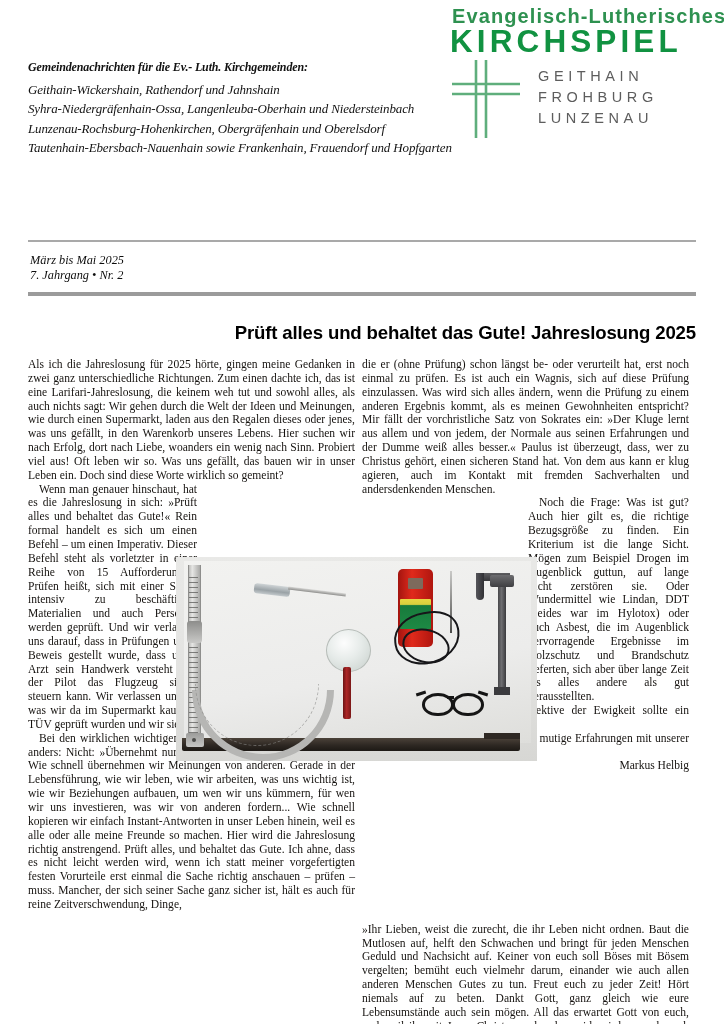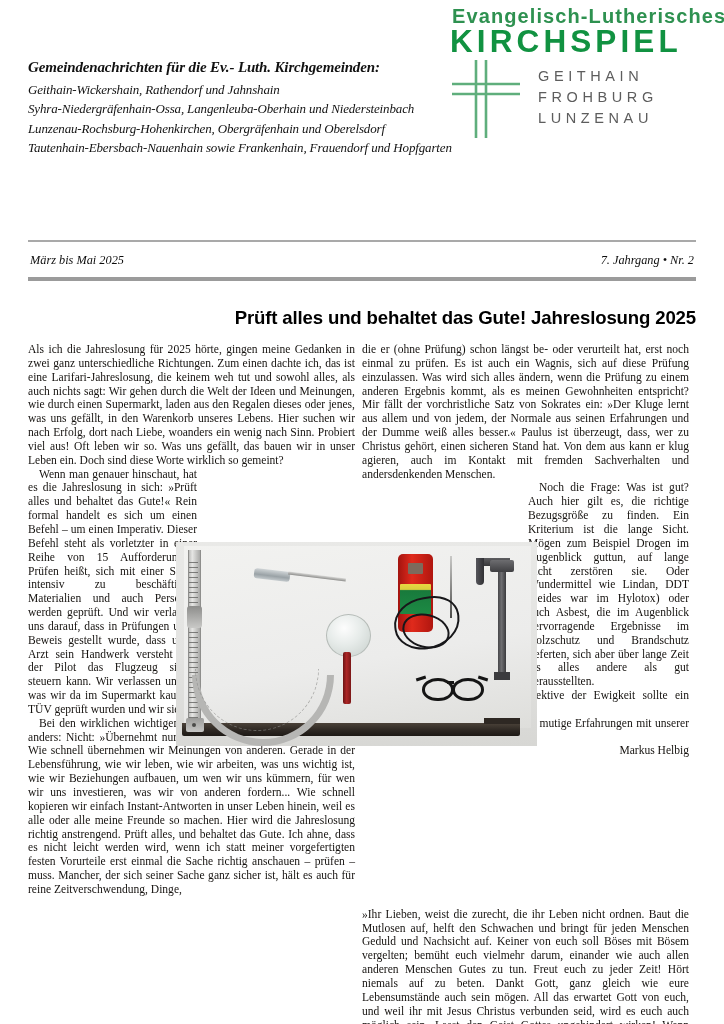--- a/index.html
+++ b/index.html
@@ -43,21 +43,21 @@
     font-family: "Liberation Serif", serif;
     font-style: italic;
     font-size: 13px;
     line-height: 19.5px;
     letter-spacing: -0.15px;
     color: #111;
     white-space: nowrap;
   }
   .mast-line.head {
     font-weight: bold;
-    font-size: 15px;
+    font-size: 12px;
     margin-bottom: 2px;
   }
 
   .masthead-right {
     position: absolute;
     right: 0;
     top: 8px;
     width: 258px;
     height: 130px;
   }
@@ -113,20 +113,21 @@
   }
   .issue-row {
     display: flex;
     justify-content: space-between;
     align-items: baseline;
     font-family: "Liberation Serif", serif;
     font-style: italic;
     font-size: 12.3px;
     padding: 11px 2px 9px 2px;
     color: #0d0d0d;
+    flex-direction: column;
   }
   .rule-thick {
     height: 4px;
     background: #9b9b9b;
   }
 
   
   .headline {
     text-align: right;
     font-family: "Liberation Sans", sans-serif;

